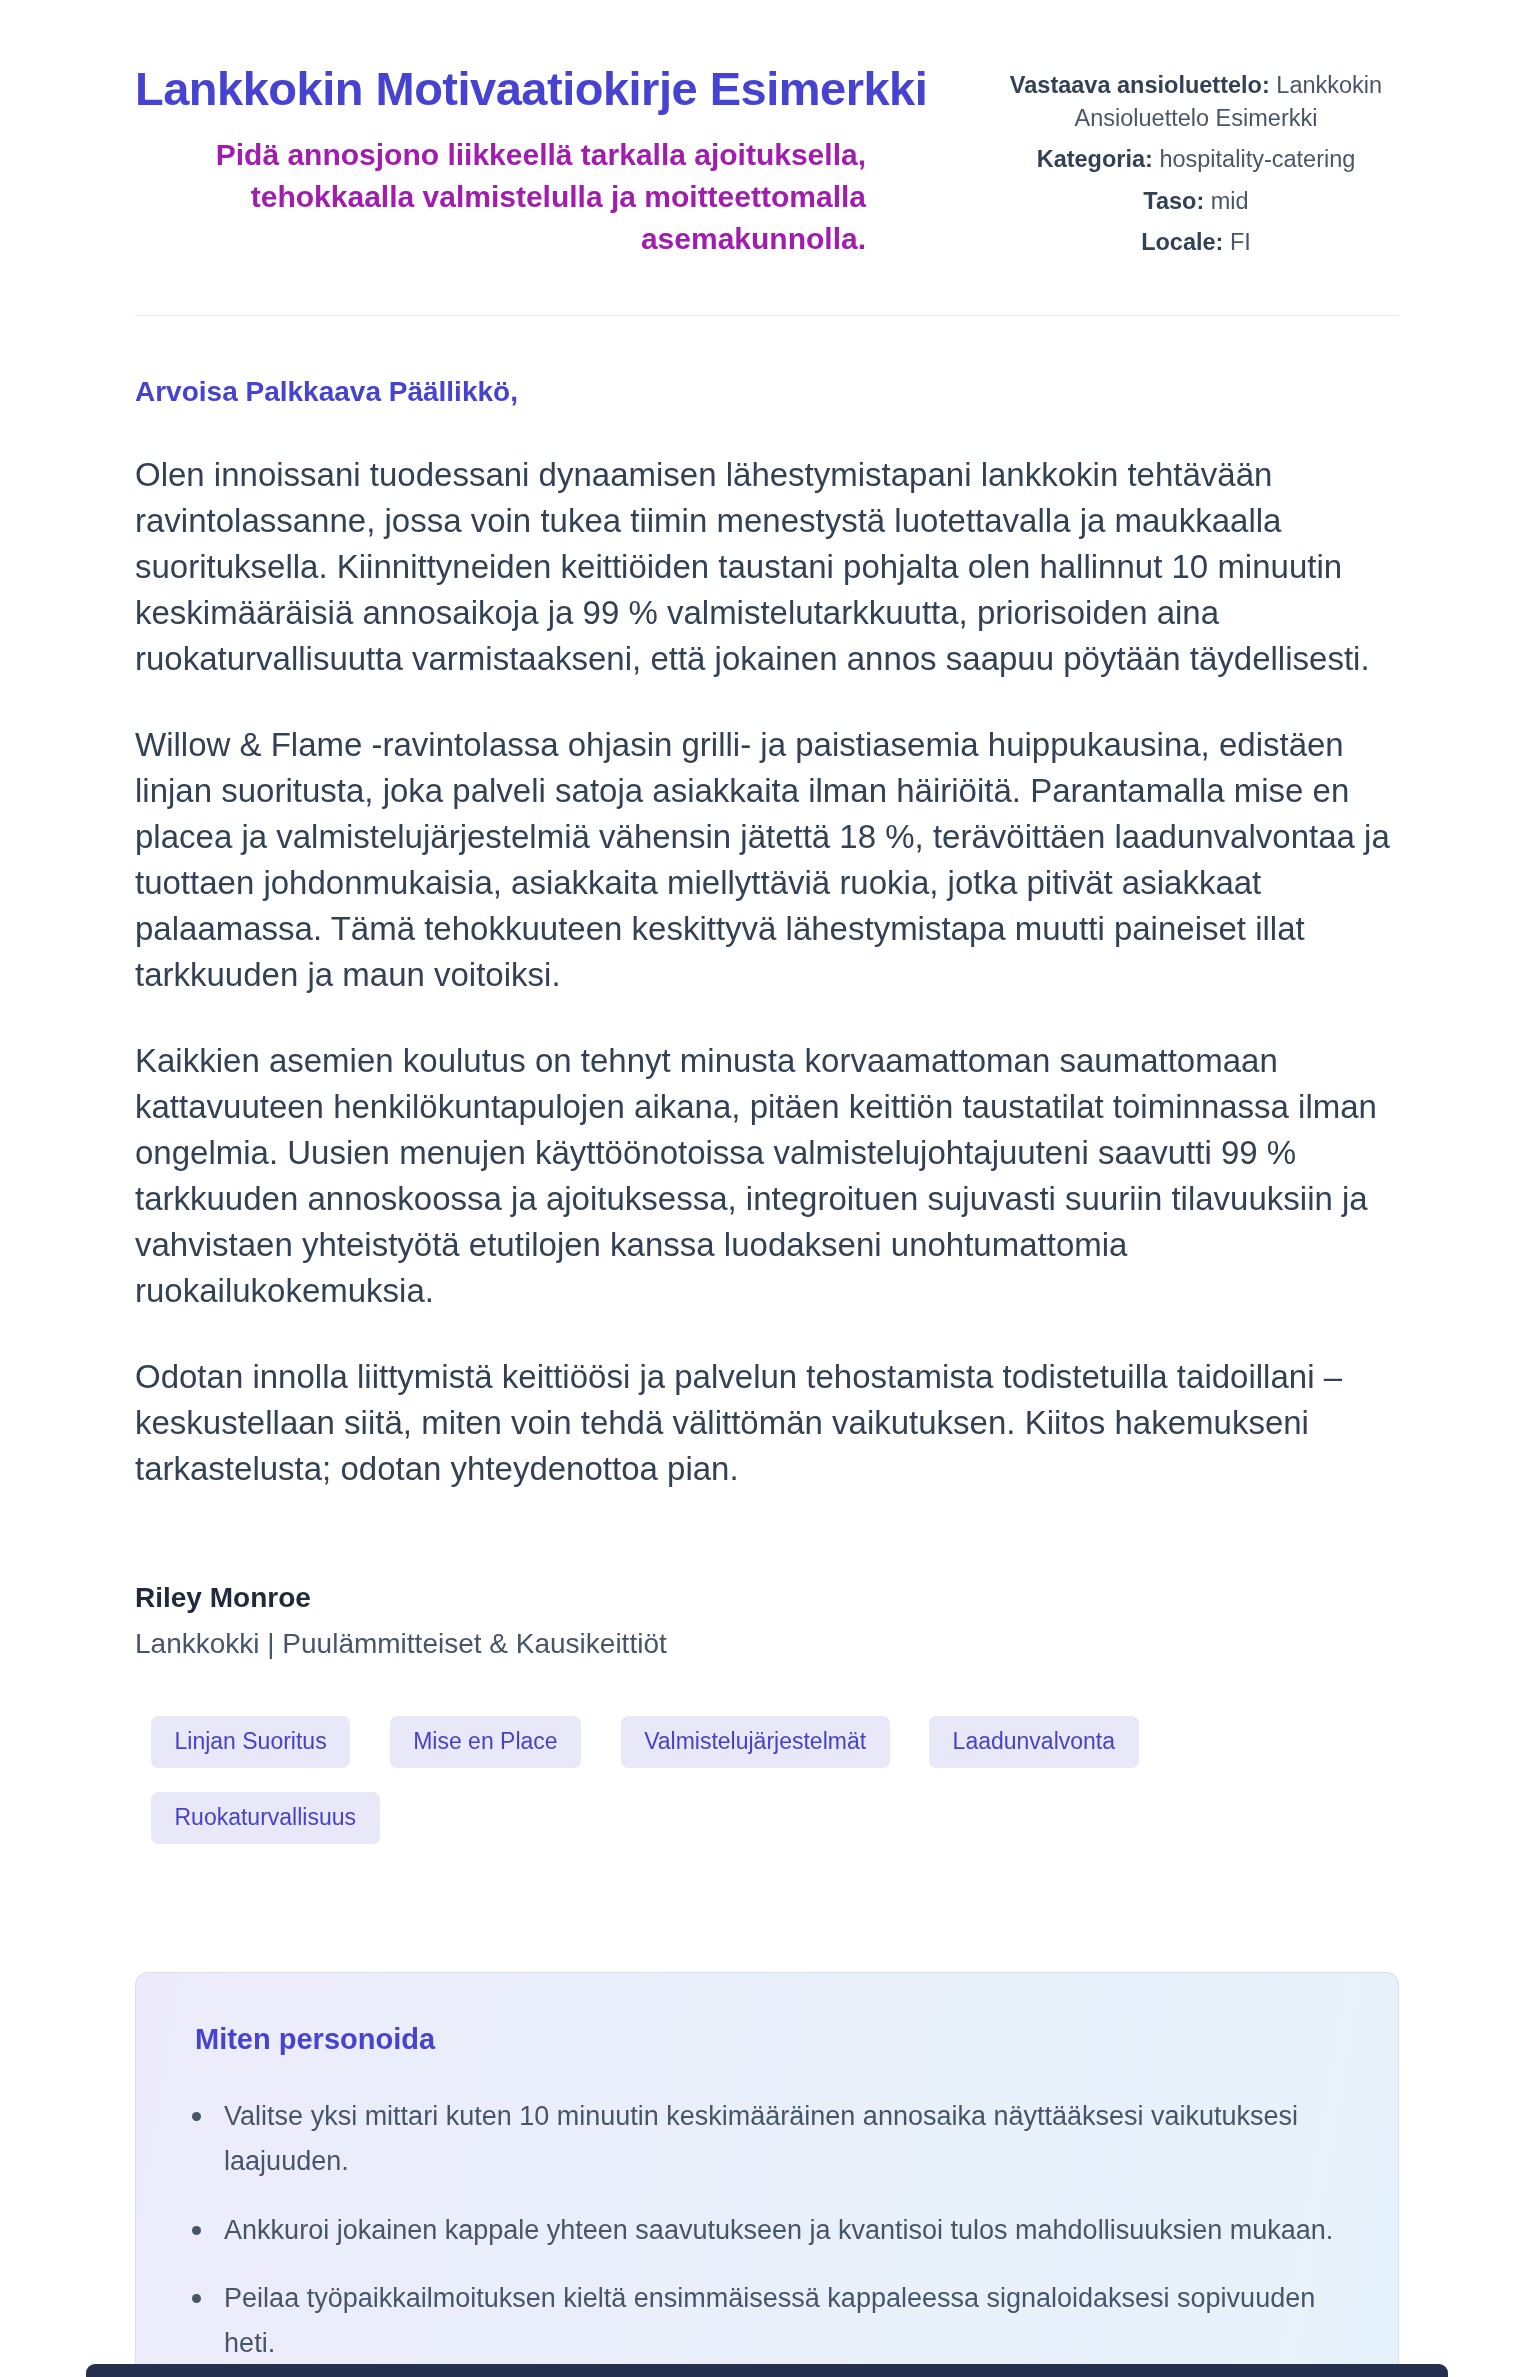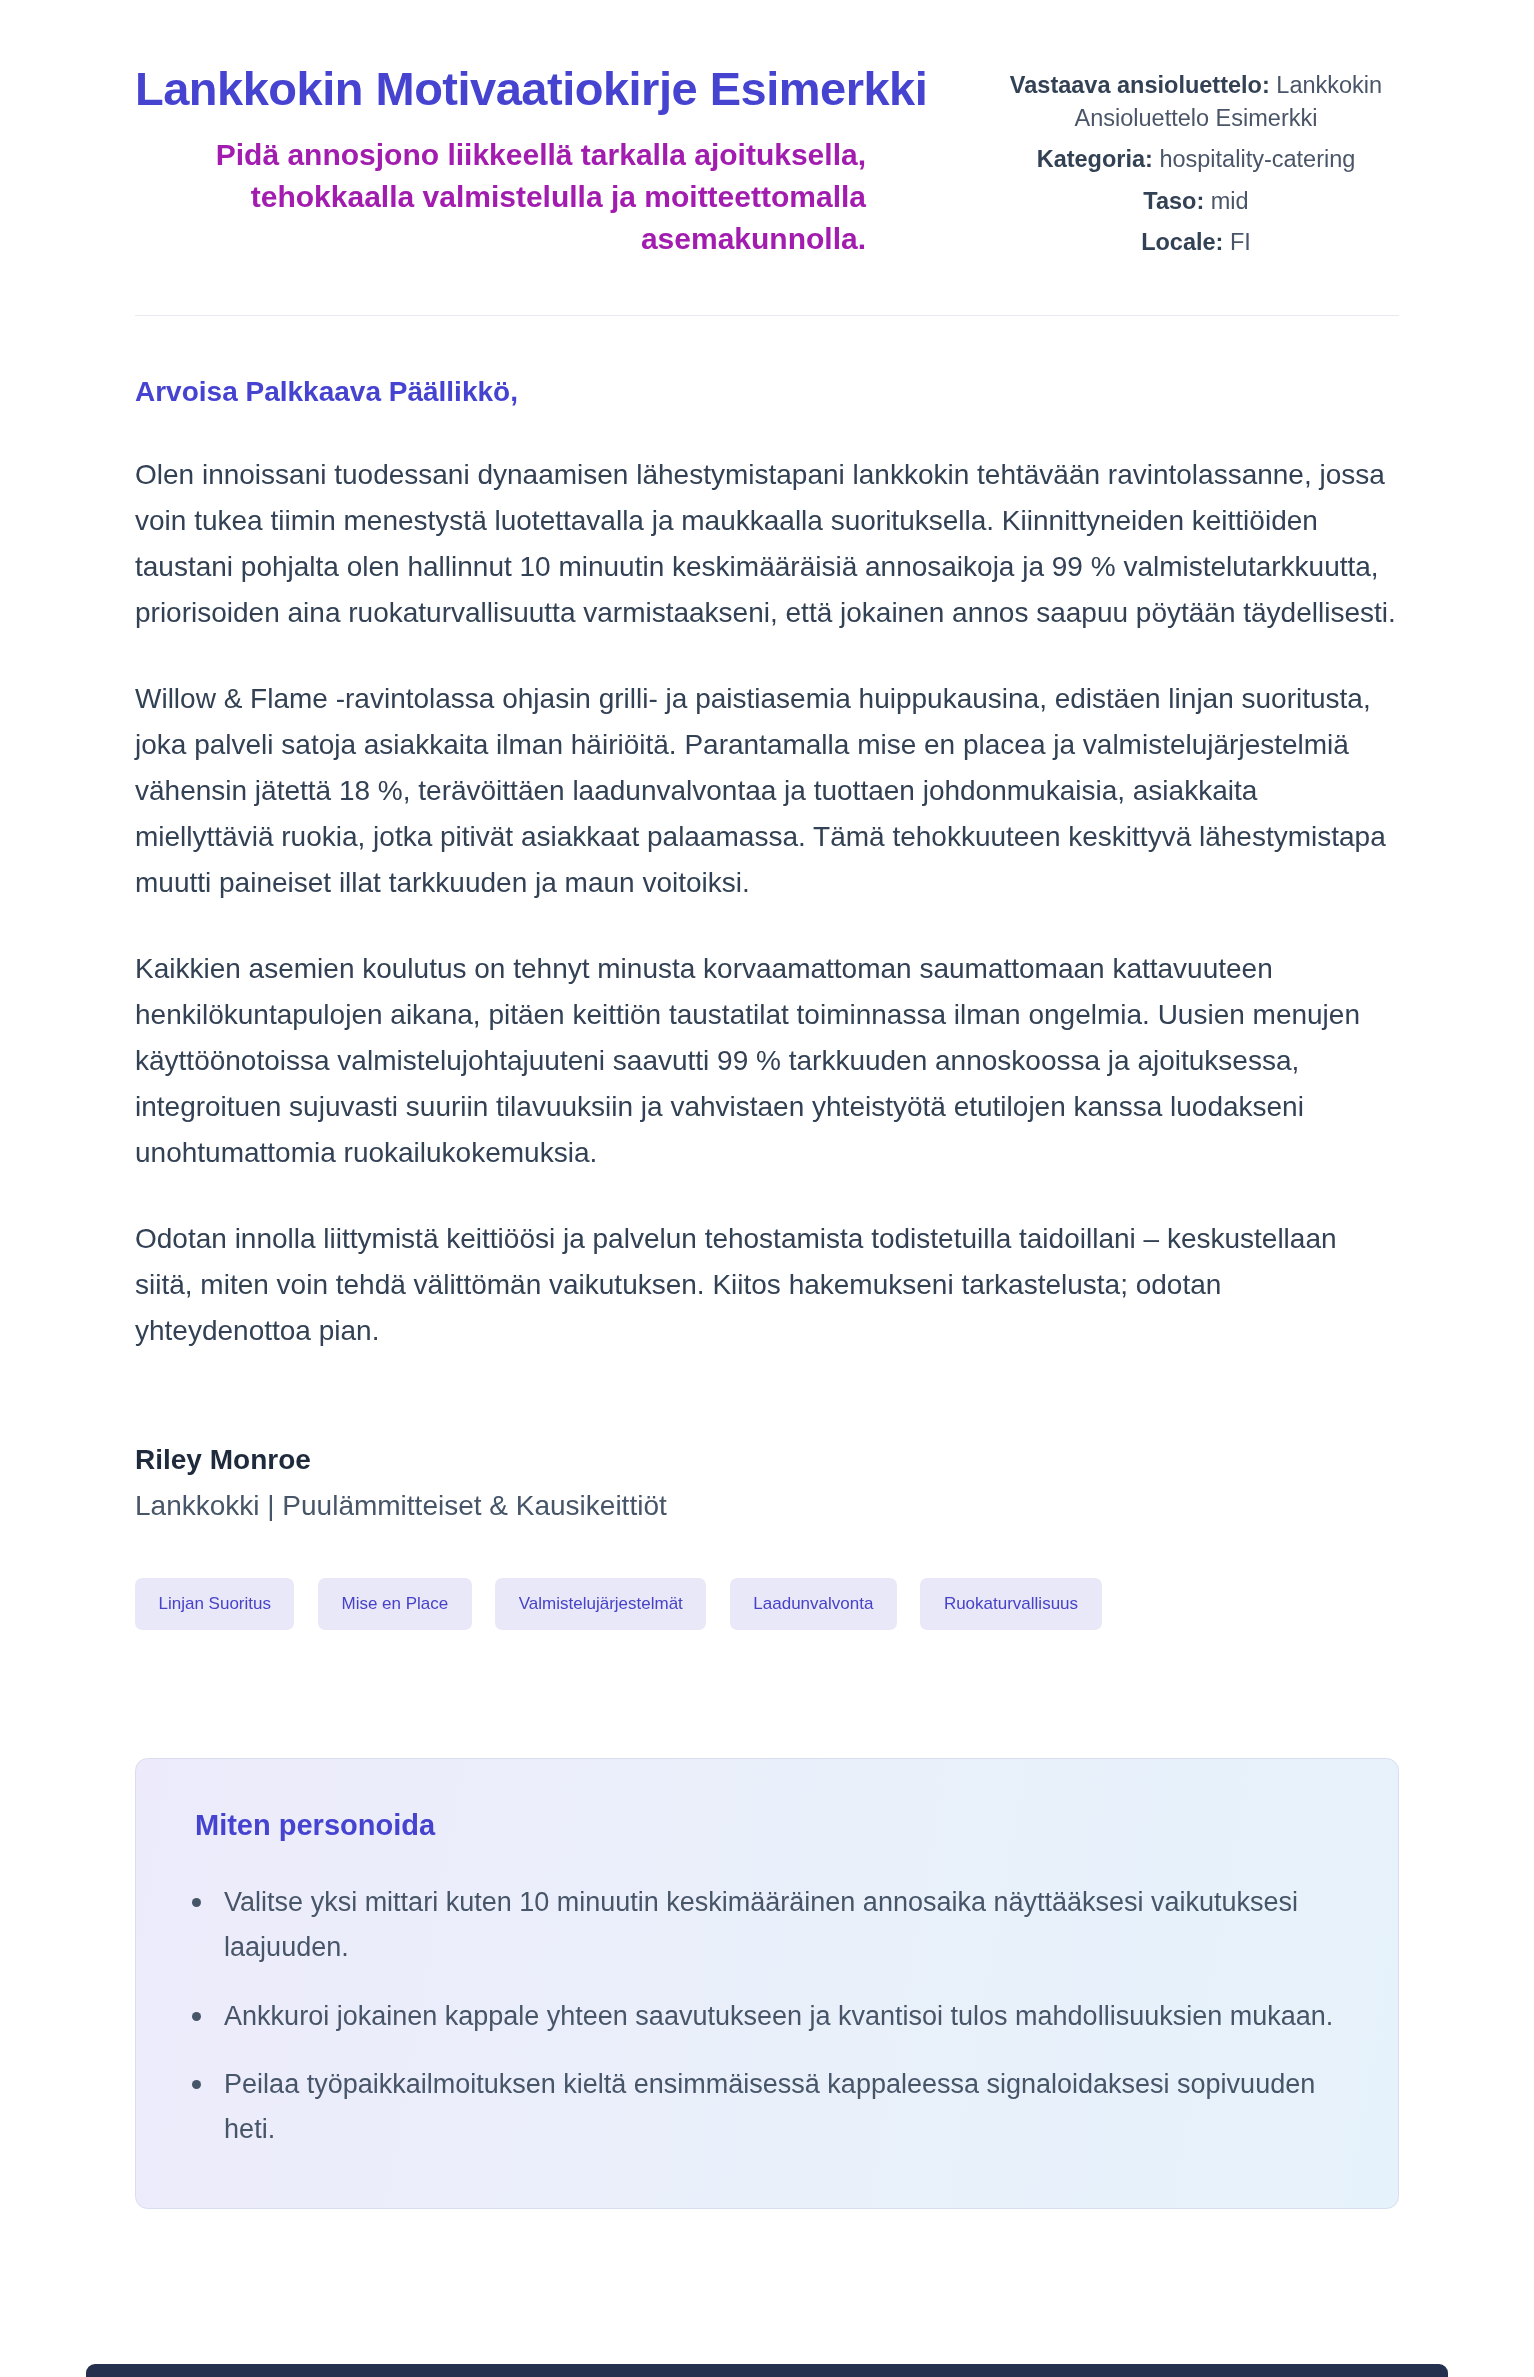--- a/index.html
+++ b/index.html
@@ -58,21 +58,21 @@
   .greeting {
     margin: 56px 0 0 0;
     font-size: 28px;
     line-height: 40px;
     font-weight: 700;
     color: #4643d0;
   }
   .para {
     margin: 40px 0 0 0;
     max-width: 1264px;
-    font-size: 28px;
+    font-size: 33px;
     line-height: 46px;
     color: #334155;
   }
   .sig-name {
     margin: 90px 0 0 0;
     font-size: 28px;
     font-weight: 700;
     color: #1f2a3c;
   }
   .sig-role {
@@ -80,25 +80,26 @@
     font-size: 28px;
     color: #475569;
   }
 
   
   .tags { display: flex; flex-wrap: wrap; gap: 23.5px; margin-top: 56px; }
   .chip {
     display: inline-block;
     background: #e9e8f8;
     color: #4742c8;
-    font-size: 17px;
+    font-size: 23px;
     font-weight: 500;
     line-height: 23.5px;
     padding: 14.4px 23.5px;
     border-radius: 7.2px;
+    margin-left: 16px;
   }
 
   
   .callout {
     margin-top: 128px;
     background: linear-gradient(100deg, #edebfb 0%, #e9f0fa 55%, #e6f2fb 100%);
     border: 1.8px solid #d9ddf0;
     border-radius: 12.6px;
     padding: 50px 43px 56px 43px;
   }

